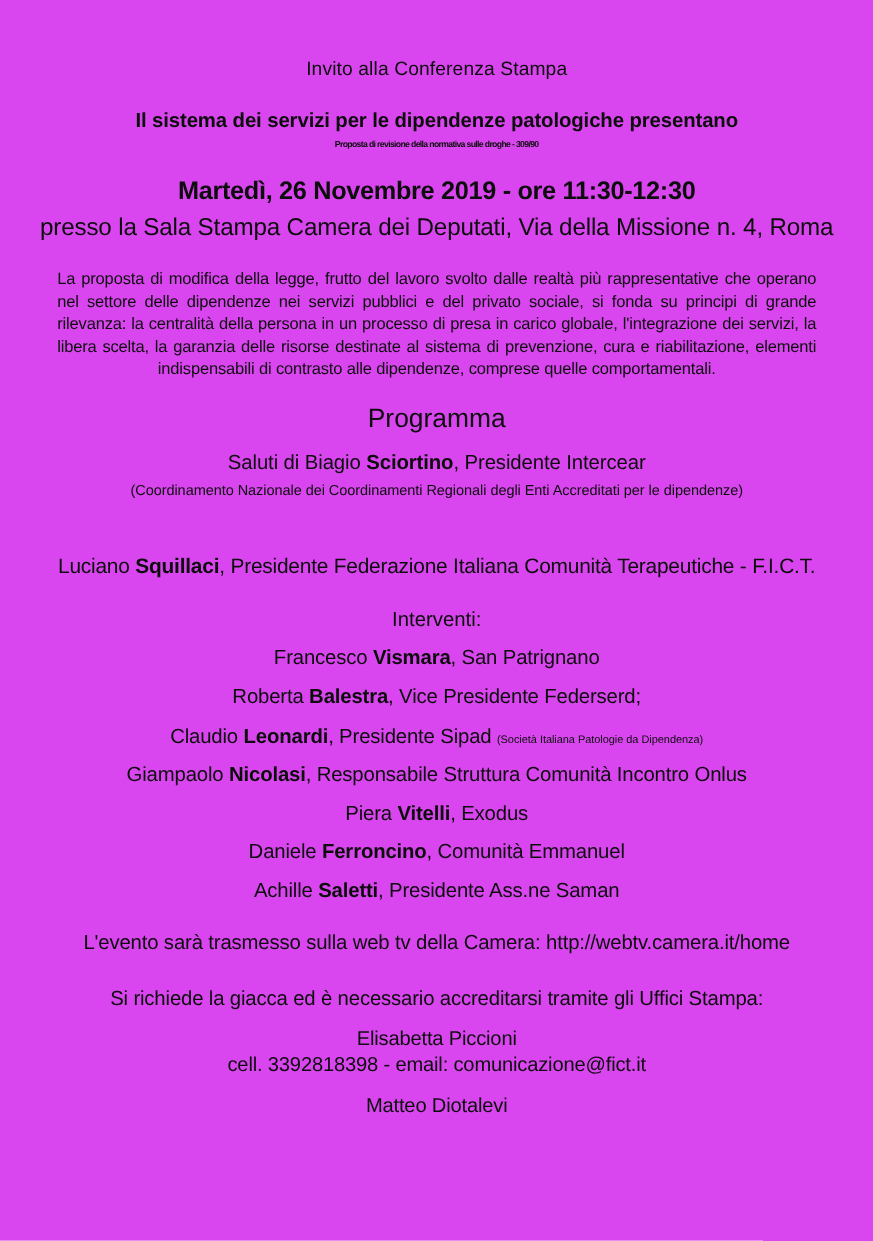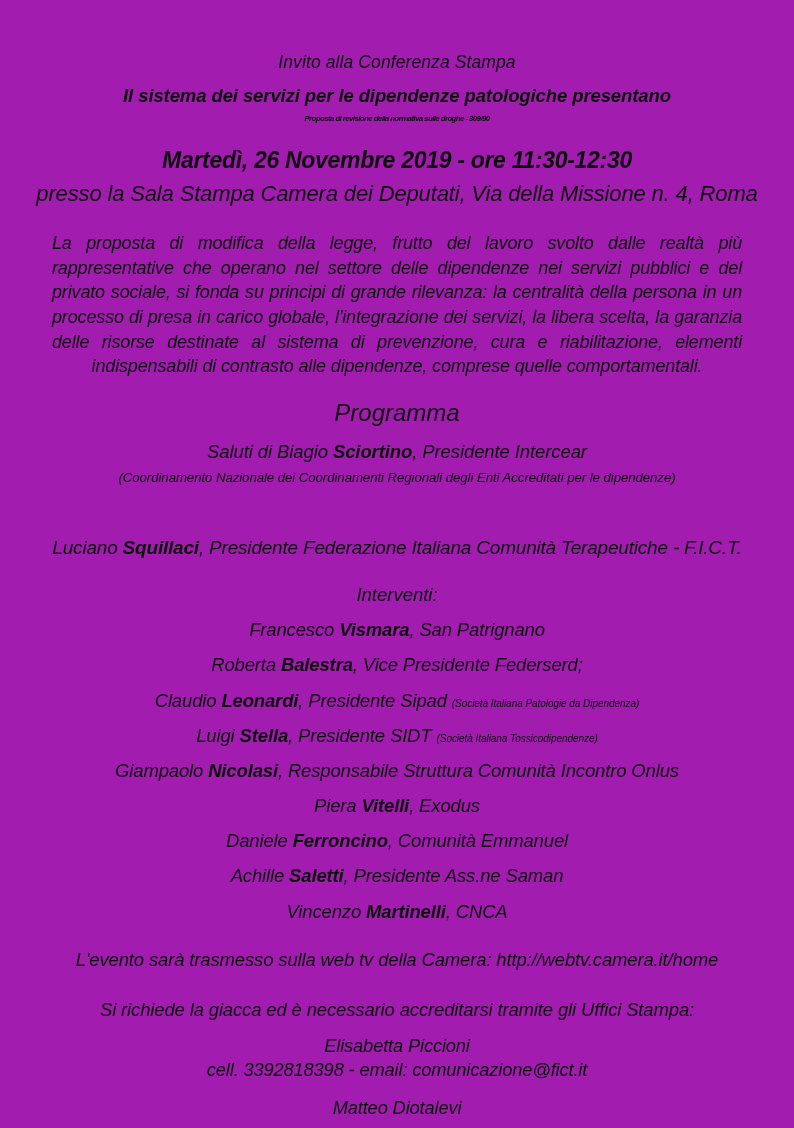--- a/index.html
+++ b/index.html
@@ -30,21 +30,21 @@
   b, .bold { font-weight: 700; }
 
   
   .invito {
     margin-top: 52px;
     font-size: 17.5px;
     line-height: 1.2;
     letter-spacing: .1px;
   }
   .kicker {
-    margin-top: 12px;
+    margin-top: 25px;
     font-size: 18.5px;
     font-weight: 700;
     line-height: 1.2;
     letter-spacing: -.1px;
   }
   .maintitle {
     margin-top: 7px;
     font-size: 27.5px;
     font-weight: 700;
     line-height: 1.15;
@@ -61,21 +61,21 @@
   .venue {
     margin-top: 6px;
     font-size: 22px;
     line-height: 1.2;
     letter-spacing: -.15px;
   }
 
   
   .intro {
     margin: 24px 26px 0 26px;
-    font-size: 18px;
+    font-size: 15px;
     line-height: 1.365;
     text-align: justify;
     text-align-last: center;
     letter-spacing: -.15px;
     hyphens: none;
   }
 
   
   .programma {
     margin-top: 20px;
@@ -136,21 +136,21 @@
     font-size: 18.3px;
     line-height: 1.32;
     letter-spacing: -.15px;
   }
   .contact .cname { display: block; }
   .contact .cline { display: block; }
 </style>
 </head>
 <body style="color: rgb(13, 13, 13);">
 
-<div id="page" style="background: #a21caf; font-style: italic;">
+<div id="page" style="background: #d946ef;">
 
   <div class="invito ctr">Invito alla Conferenza Stampa</div>
 
   <div class="kicker ctr">Il sistema dei servizi per le dipendenze patologiche presentano</div>
 
   <h1 class="maintitle ctr" style="font-size: 7.9px;">Proposta di revisione della normativa sulle droghe - 309/90</h1>
 
   <div class="datetime ctr">Martedì, 26 Novembre 2019 - ore 11:30-12:30</div>
 
   <div class="venue ctr">presso la Sala Stampa Camera dei Deputati, Via della Missione n. 4, Roma</div>
@@ -177,43 +177,37 @@
   </div>
 
   <div class="speaker ctr">
     <span>Roberta </span><b>Balestra</b><span>, Vice Presidente Federserd;</span><span class="sub"></span>
   </div>
 
   <div class="speaker ctr">
     <span>Claudio </span><b>Leonardi</b><span>, Presidente Sipad </span><span class="sub">(Società Italiana Patologie da Dipendenza)</span>
   </div>
 
-  <div class="speaker ctr">
-    <span>Luigi </span><b>Stella</b><span>, Presidente SIDT </span><span class="sub">(Società Italiana Tossicodipendenze)</span>
-  </div>
 
   <div class="speaker ctr">
     <span>Giampaolo </span><b>Nicolasi</b><span>, Responsabile Struttura Comunità Incontro Onlus</span><span class="sub"></span>
   </div>
 
   <div class="speaker ctr">
     <span>Piera </span><b>Vitelli</b><span>, Exodus</span><span class="sub"></span>
   </div>
 
   <div class="speaker ctr">
     <span>Daniele </span><b>Ferroncino</b><span>, Comunità Emmanuel</span><span class="sub"></span>
   </div>
 
   <div class="speaker ctr">
     <span>Achille </span><b>Saletti</b><span>, Presidente Ass.ne Saman</span><span class="sub"></span>
   </div>
 
-  <div class="speaker ctr">
-    <span>Vincenzo </span><b>Martinelli</b><span>, CNCA</span><span class="sub"></span>
-  </div>
 
   <div class="webtv ctr">L'evento sarà trasmesso sulla web tv della Camera: http://webtv.camera.it/home</div>
 
   <div class="accredito ctr">Si richiede la giacca ed è necessario accreditarsi tramite gli Uffici Stampa:</div>
 
   <div class="contact ctr">
     <span class="cname">Elisabetta Piccioni</span>
     <span class="cline">cell. 3392818398 - email: comunicazione@fict.it</span>
   </div>
 

